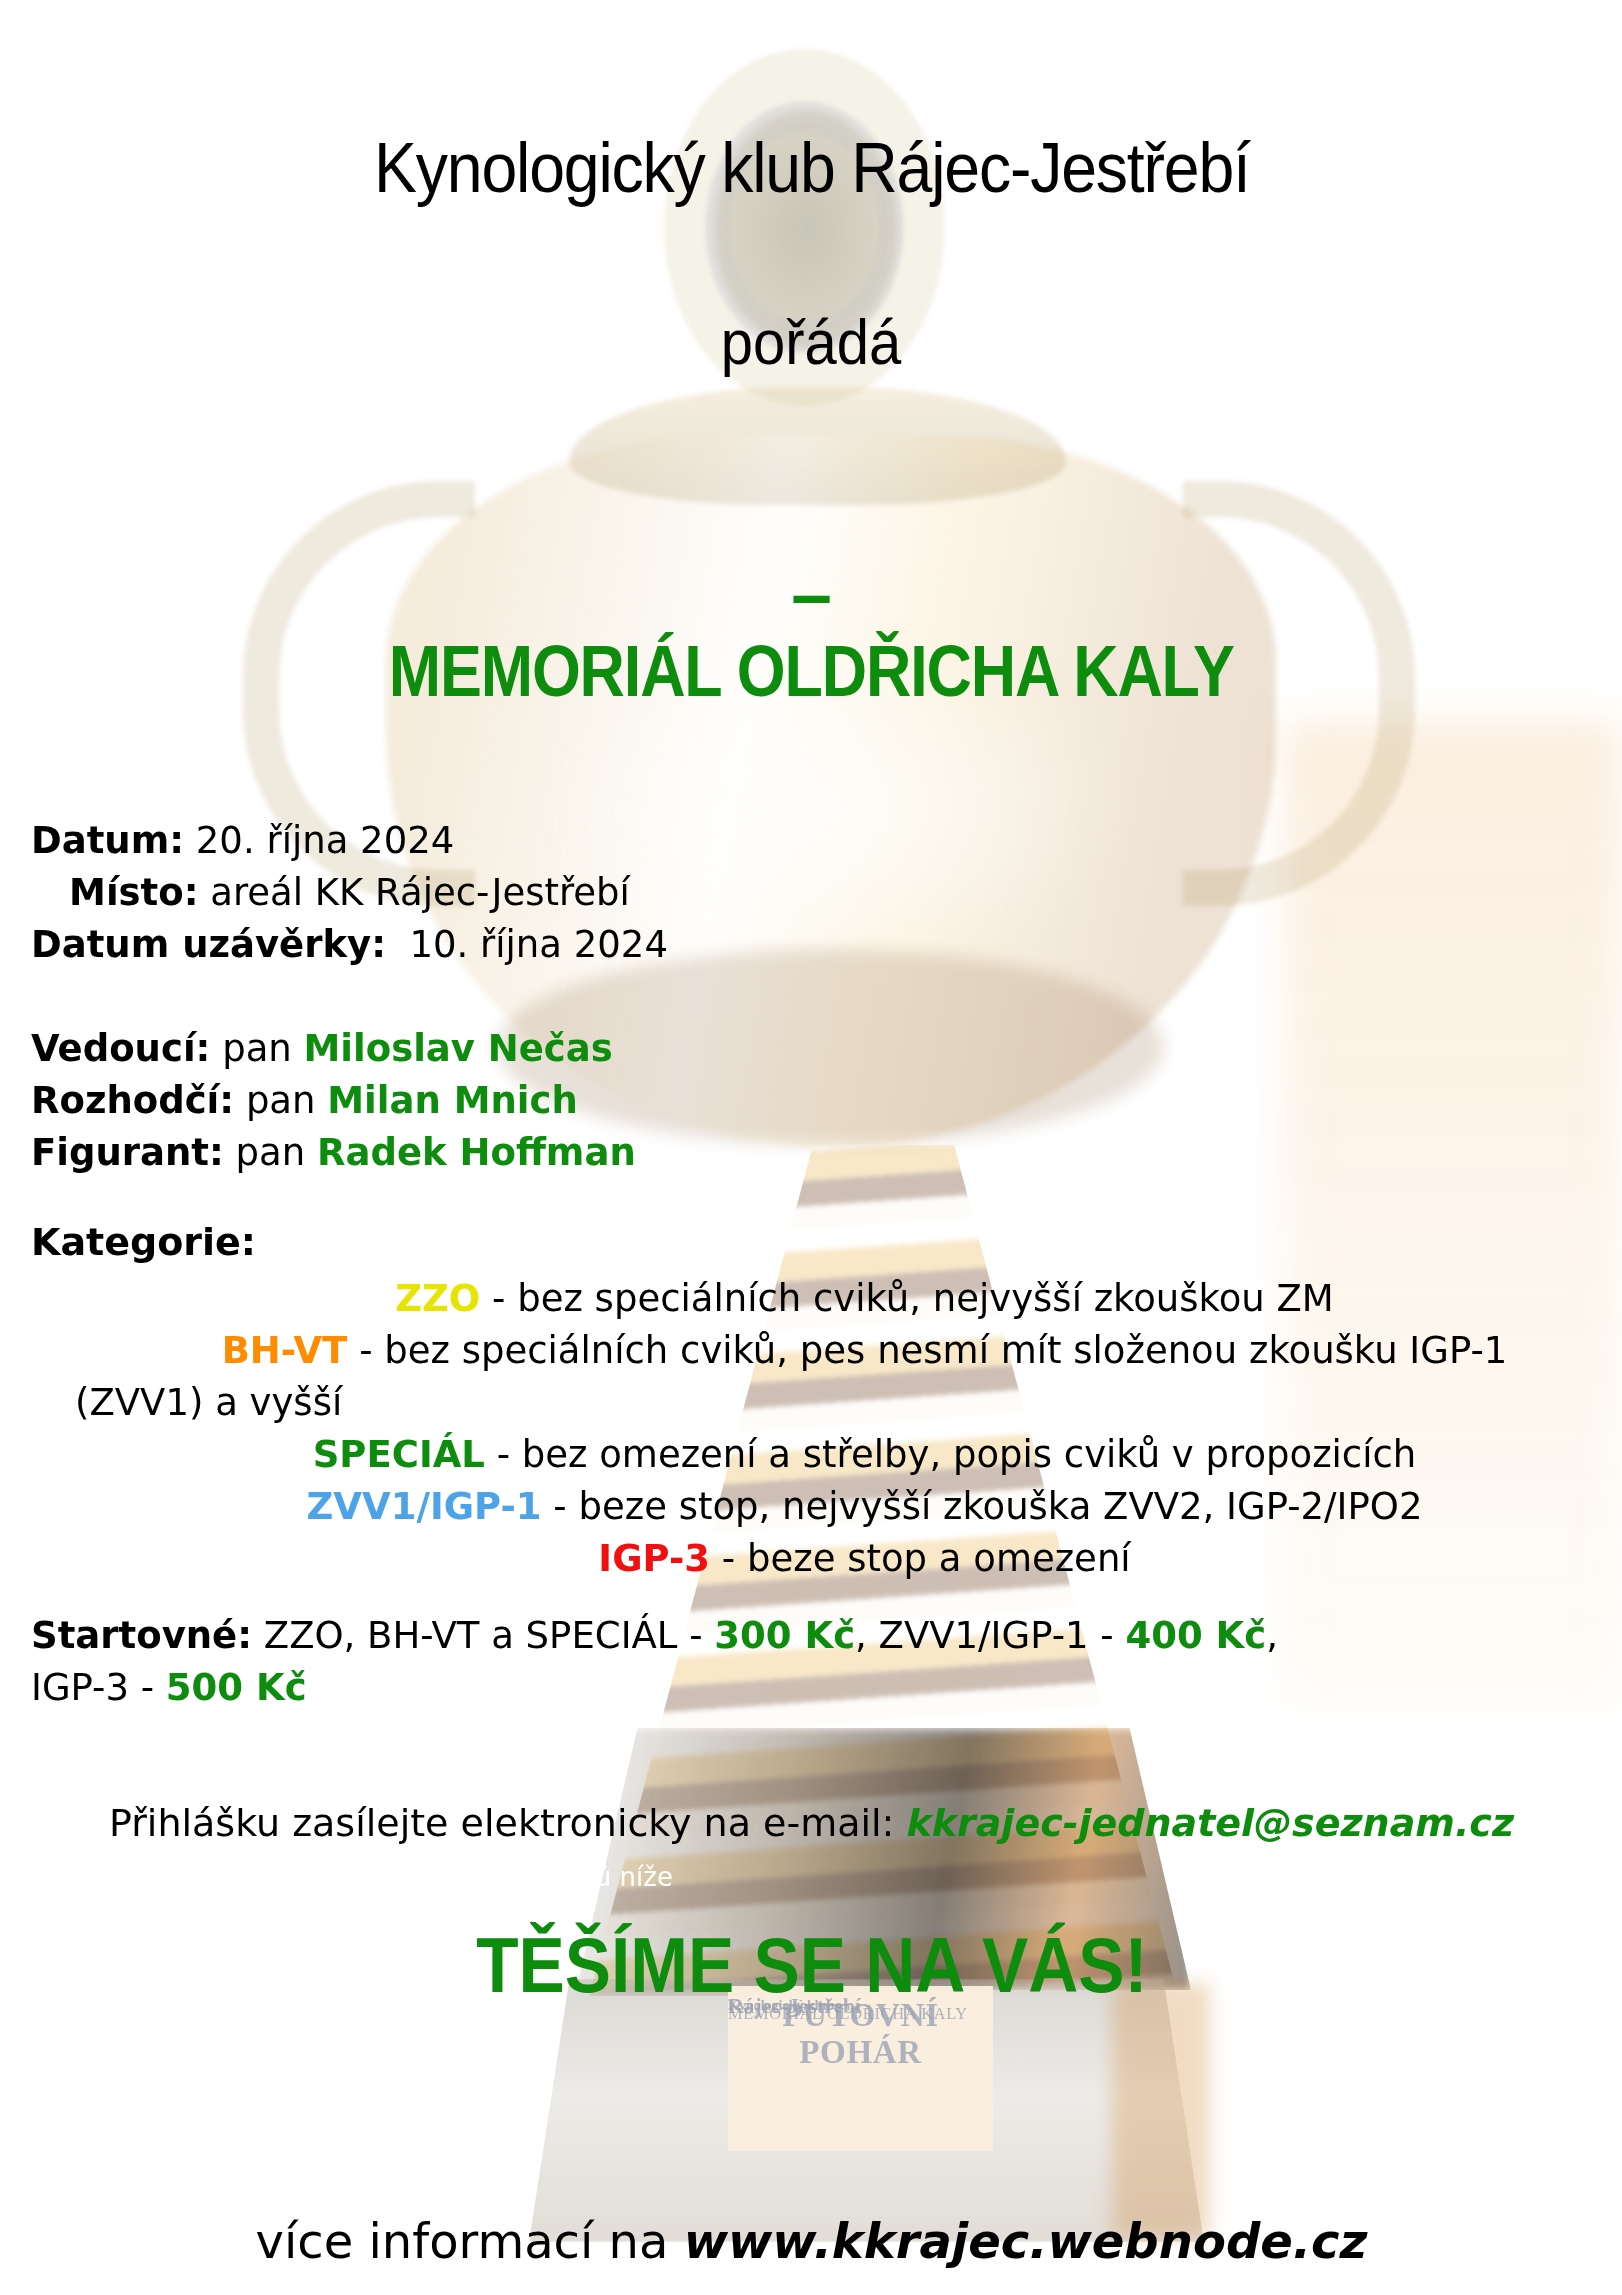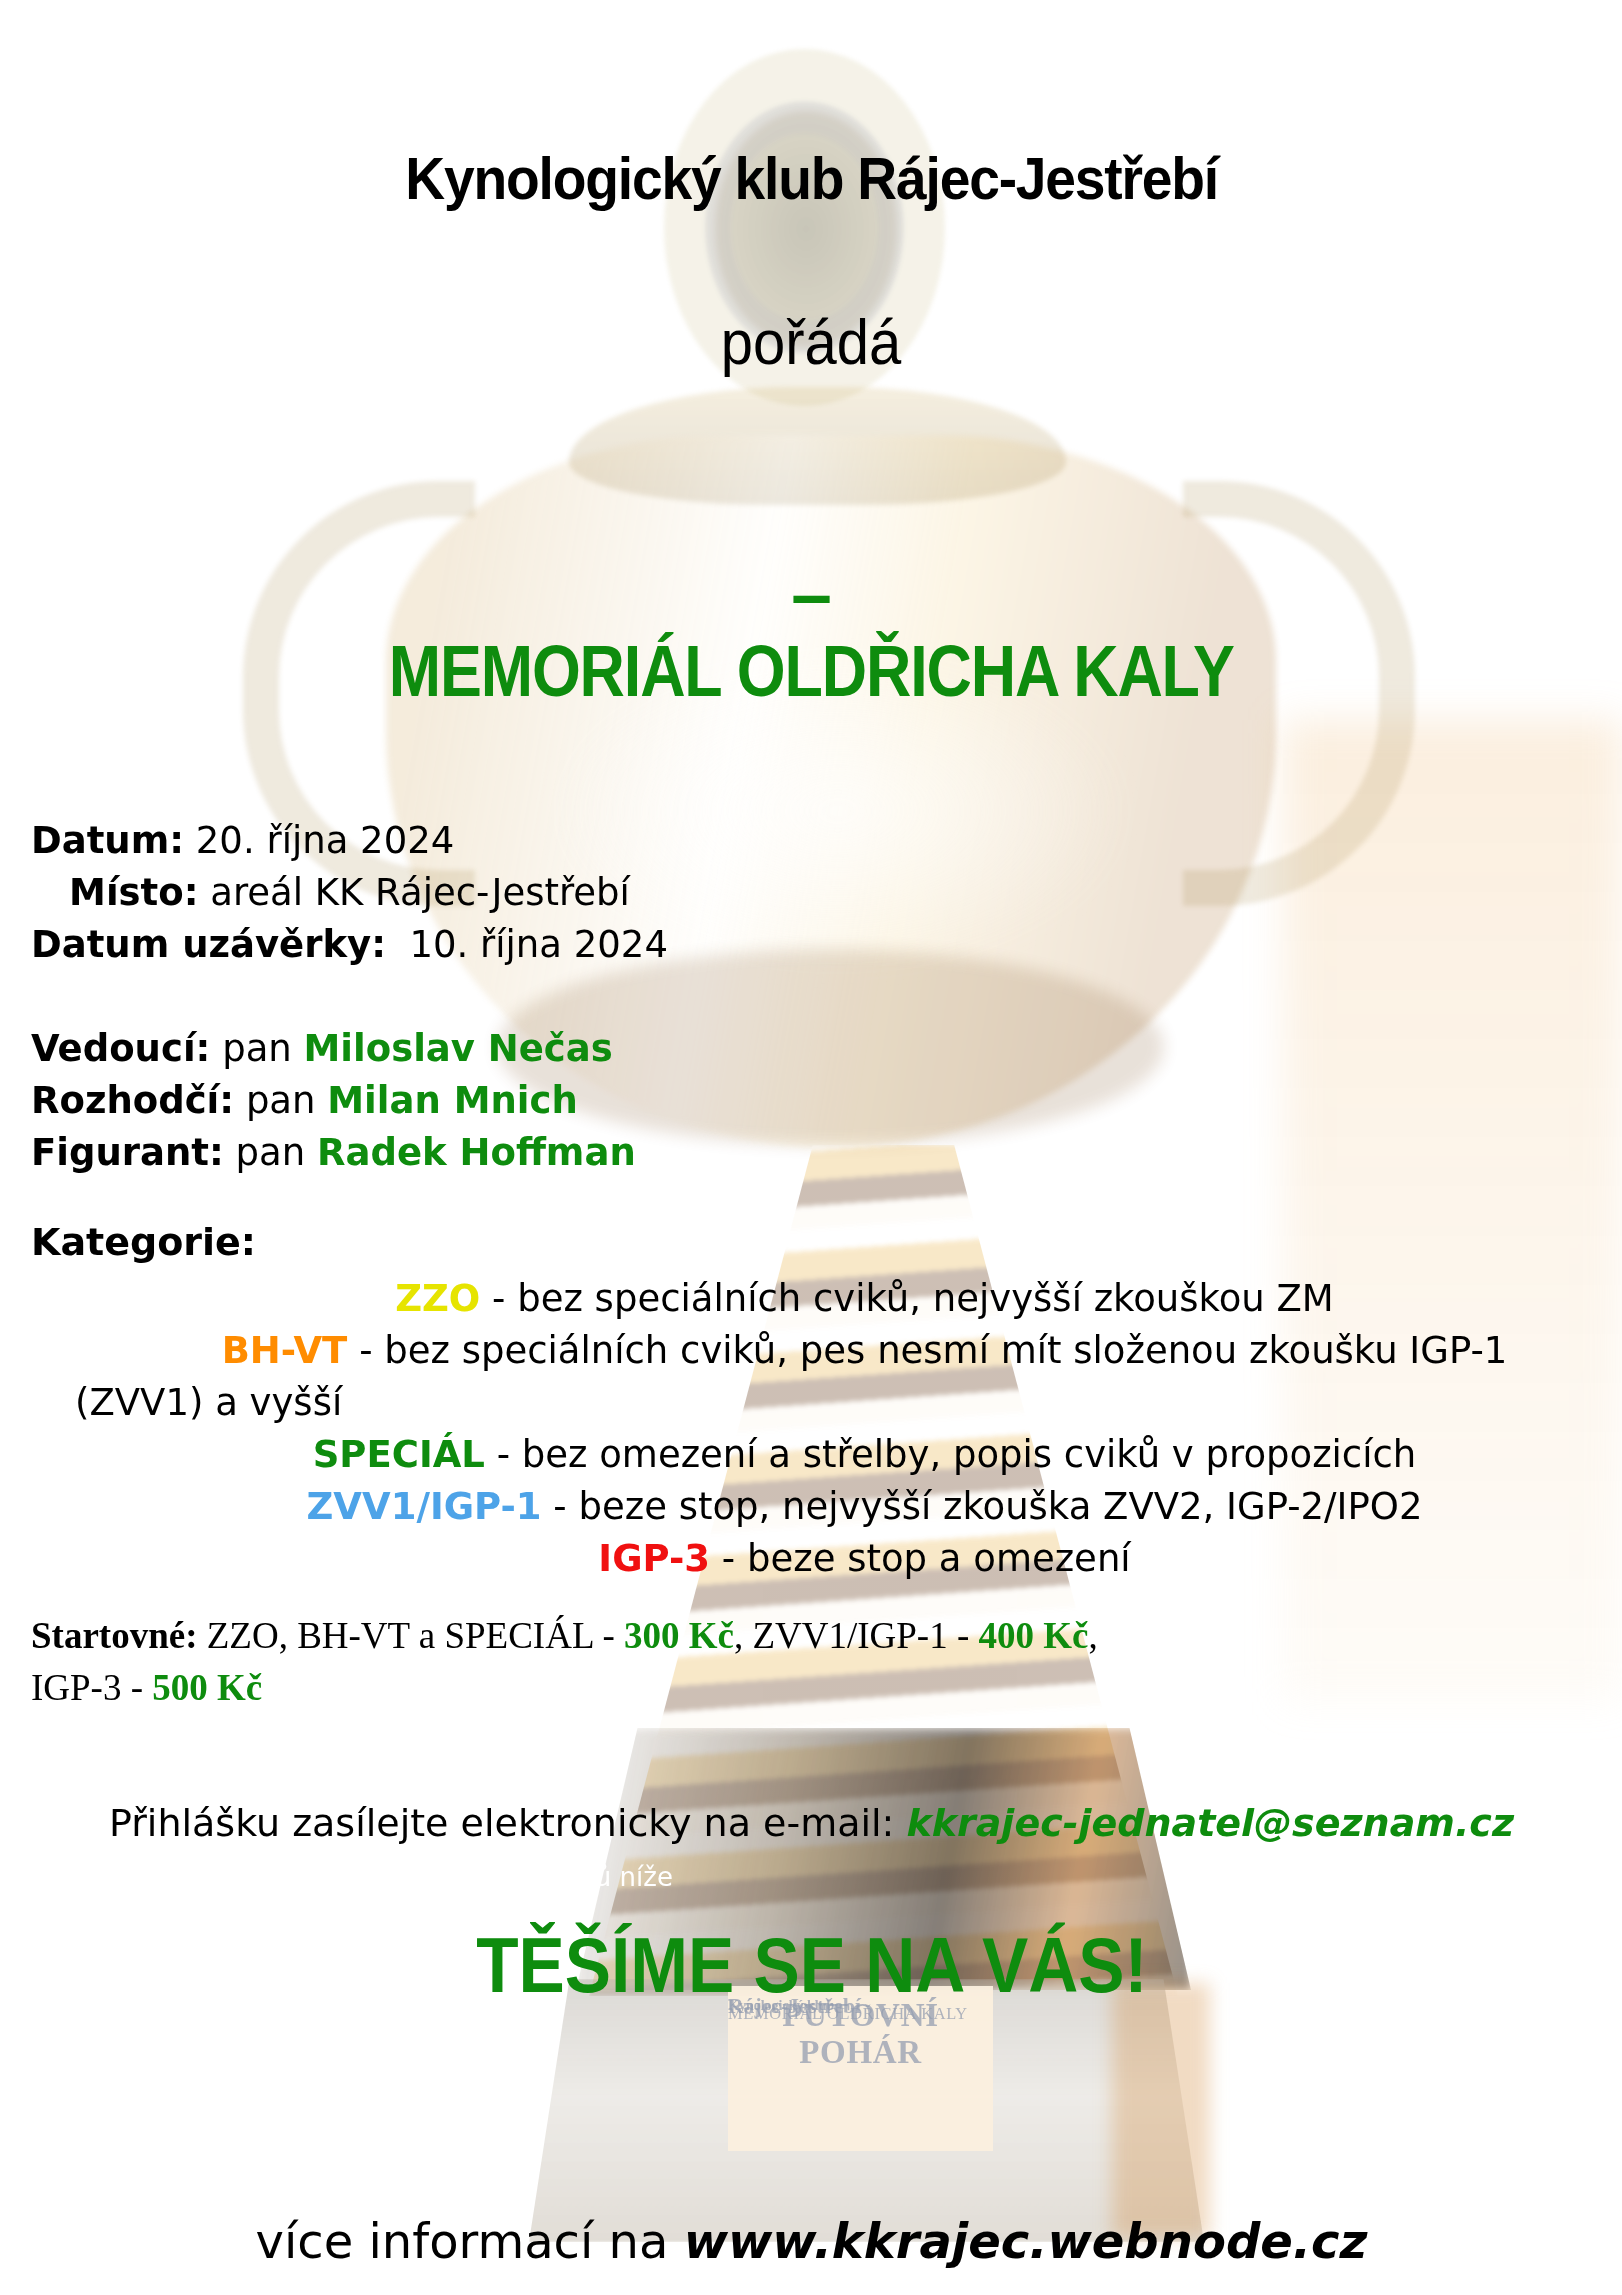--- a/index.html
+++ b/index.html
@@ -53,32 +53,32 @@
   .right-wash{left:1283px;top:720px;width:340px;height:982px;
     background:linear-gradient(180deg,rgba(235,172,92,.2),rgba(248,226,192,.12));filter:blur(19.6px);}
   .plaque{left:728px;top:1986px;width:265px;height:165px;background:rgba(251,239,222,.95);
     font-family:"Liberation Serif",serif;text-align:center;color:rgba(148,158,176,.75);}
   .plaque .pl1{margin-top:18.3px;font-size:16.4px;letter-spacing:0.7px;}
   .plaque .pl2{margin-top:11px;font-size:33px;font-weight:bold;letter-spacing:0.7px;}
   .plaque .pl3{margin-top:11.8px;font-size:14px;font-weight:bold;}
   .plaque .pl4{margin-top:8px;font-size:21.6px;font-weight:bold;}
   
   .txt{position:absolute;z-index:3;}
-  .club-title{top:144px;font-size:60px;font-weight:bold;letter-spacing:-1.3px;}
+  .club-title{top:128px;font-size:70px;font-weight:normal;letter-spacing:-1.3px;}
   .subtitle{top:306px;font-size:63px;}
   .event1{top:467px;font-size:73px;font-weight:bold;letter-spacing:-1.3px;}
   .event-dash{top:552px;font-size:73px;font-weight:bold;}
   .event2{top:629px;font-size:73px;font-weight:bold;letter-spacing:-1.3px;}
   .details{left:31px;top:815px;font-size:37px;line-height:52px;}
   .officials{left:31px;top:1023px;font-size:37px;line-height:52px;}
   .kategorie{left:31px;top:1220px;font-size:38px;font-weight:bold;}
   .catlist{left:0;top:1273px;font-size:37px;line-height:52px;width:1623px;}
   .cat-row{padding-left:106px;white-space:nowrap;text-align:center;}
   .cat-wrap{padding-left:75px;white-space:nowrap;}
-  .fees{left:31px;top:1610px;font-size:37px;line-height:52px;font-family:Liberation Serif, serif;}
+  .fees{left:31px;top:1610px;font-size:37px;line-height:52px;}
   .application{top:1801px;font-size:38px;}
   .hidden-note{left:558px;top:1862px;font-size:26px;color:#ffffff;z-index:4;}
   .closing{top:1921px;font-size:77px;font-weight:bold;}
   .footer-line{top:2213px;font-size:48px;}
 </style>
 </head>
 <body>
 
 <div class="page">
 

